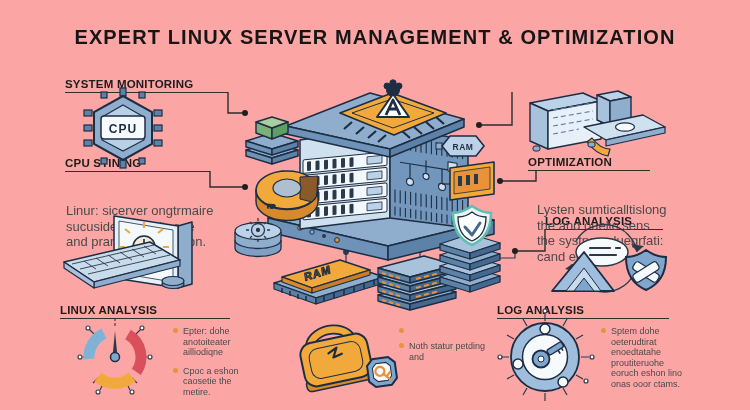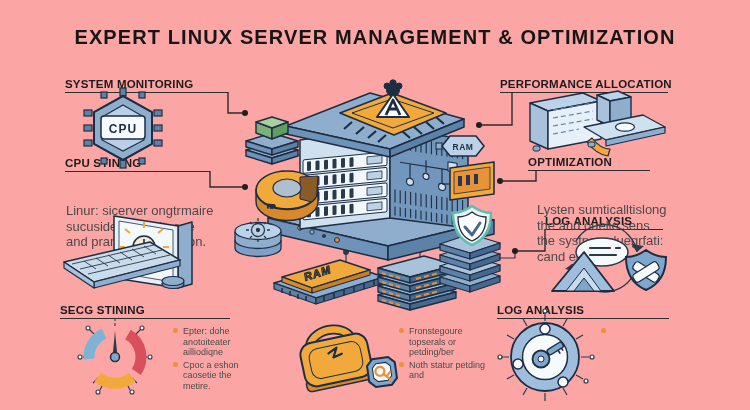--- a/index.html
+++ b/index.html
@@ -4,67 +4,66 @@
 <style>
   html,body{margin:0;padding:0;background:#ffffff;}
   .canvas{position:relative;width:750px;height:410px;background:#fca5a5;overflow:hidden;
           font-family:Liberation Sans, sans-serif;}
   .title{position:absolute;left:0;top:26px;width:750px;text-align:center;
          font-size:20px;font-weight:bold;letter-spacing:1.1px;color:#161616;}
   .hdr{position:absolute;font-size:11.5px;font-weight:bold;color:#1c1c1c;
        letter-spacing:.2px;line-height:12px;padding-bottom:2px;
        border-bottom:1.6px solid #2f2f2f;white-space:nowrap;overflow:visible;}
   .body-text{position:absolute;font-size:13px;color:#4a4a4a;line-height:1.2;margin-top:28px;}
-  .bullets{position:absolute;display:flex;flex-direction:column;gap:2px;}
+  .bullets{position:absolute;display:flex;flex-direction:column;gap:8px;}
   .bullet{display:flex;gap:5px;font-size:9px;color:#4a4a4a;line-height:1.18;}
   .bdot{width:5px;height:5px;border-radius:50%;background:#E8923A;flex:none;margin-top:2px;}
   svg{position:absolute;overflow:visible;}
   .overlay{left:0;top:0;pointer-events:none;}
 </style>
 </head>
 <body>
 
 <div class="canvas">
 
   <div class="title">EXPERT LINUX SERVER MANAGEMENT &amp; OPTIMIZATION</div>
 
   <div class="hdr" style="left:65px;top:78px;width:163px;">SYSTEM MONITORING</div>
   <div class="hdr" style="left:65px;top:157px;width:145px;">CPU STINING</div>
-  <div class="hdr" style="left:500px;top:78px;width:168px;">PERFORMANCE ALLOCATION</div>
   <div class="hdr" style="left:528px;top:156px;width:122px;">OPTIMIZATION</div>
   <div class="hdr" style="left:545px;top:215px;width:118px;">LOG ANALYSIS</div>
-  <div class="hdr" style="left:60px;top:304px;width:170px;">SECG STINING</div>
+  <div class="hdr" style="left:60px;top:304px;width:170px;">LINUX ANALYSIS</div>
   <div class="hdr" style="left:497px;top:304px;width:172px;">LOG ANALYSIS</div>
 
   <div class="body-text" style="left:66px;top:175px;width:150px;">Linur: sicerver ongtrmaire sucusideey sud itooge and pramer orpinization.</div>
   <div class="body-text" style="left:537px;top:174px;width:132px;">Lysten sumticalltislong the and ouelie sens the systne coluegrfati: cand eocton.</div>
 
   <div class="bullets" style="left:173px;top:326px;width:84px;">
     <div class="bullet">
         <span class="bdot"></span>
         <span>Epter: dohe anotoiteater ailliodiqne</span>
       </div>
     <div class="bullet">
         <span class="bdot"></span>
         <span>Cpoc a eshon caosetie the metire.</span>
       </div>
   </div>
   <div class="bullets" style="left:399px;top:326px;width:92px;">
     <div class="bullet">
         <span class="bdot"></span>
-        <span>Fronstegoure topserals or petding/ber</span>
       </div>
     <div class="bullet">
         <span class="bdot"></span>
         <span>Noth statur petding and</span>
       </div>
   </div>
   <div class="bullets" style="left:601px;top:326px;width:90px;">
     <div class="bullet">
         <span class="bdot"></span>
+        <span>Sptem dohe oeterudtirat enoedtatahe proutiteruohe eoruch eshon lino onas ooor ctams.</span>
       </div>
   </div>
 
   <svg style="left:68px;top:88px;" width="112" height="82" viewBox="68 88 112 82">
     <g stroke="#1D2D44" stroke-width="1.2" fill="#5D82A8">
       <rect x="120" y="88" width="6" height="8"></rect>
         <rect x="120" y="160" width="6" height="8"></rect>
       <rect x="84" y="110" width="8" height="6"></rect>
         <rect x="84" y="125" width="8" height="6"></rect>
         <rect x="84" y="140" width="8" height="6"></rect>

